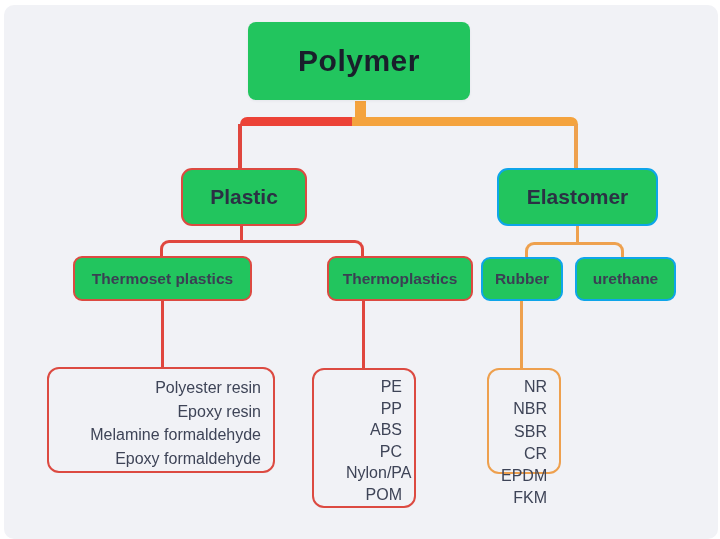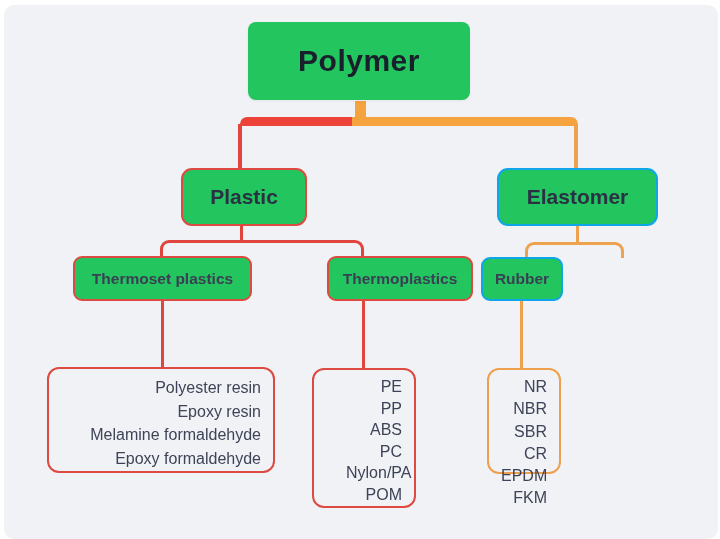--- a/index.html
+++ b/index.html
@@ -132,20 +132,23 @@
   </div>
 
   <div class="node red cat" id="thermoplastics-box">
     <span>Thermoplastics</span>
   </div>
 
   <div class="node orange cat" id="rubber-box">
     <span>Rubber</span>
   </div>
 
+  <div class="node orange cat" id="urethane-box">
+    <span>urethane</span>
+  </div>
 
   <div class="list red" id="thermoset-list">
     <div>Polyester resin</div>
     <div>Epoxy resin</div>
     <div>Melamine formaldehyde</div>
     <div>Epoxy formaldehyde</div>
   </div>
 
   <div class="list red" id="thermoplastics-list">
     <div>PE</div>

